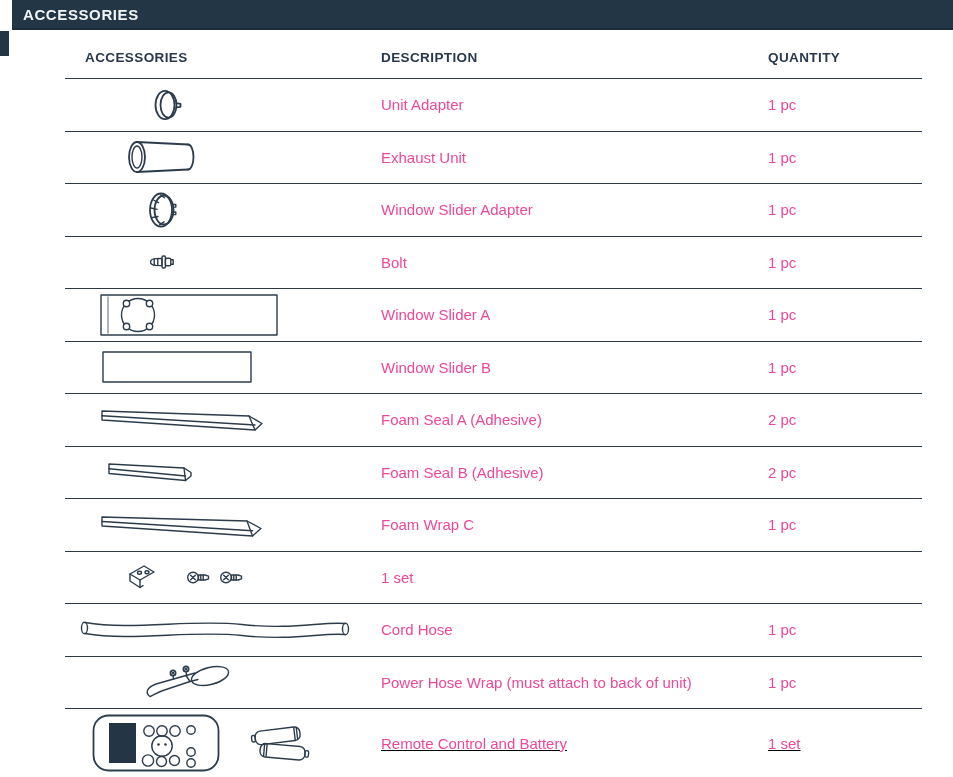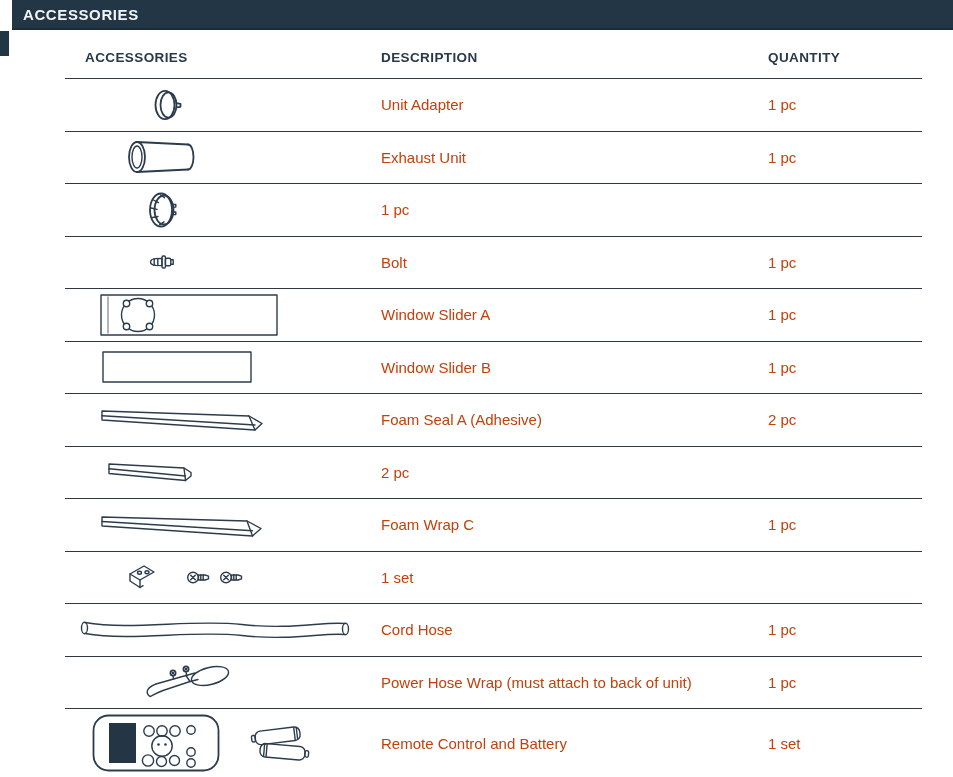--- a/index.html
+++ b/index.html
@@ -23,23 +23,23 @@
   
   .acc-table{position:absolute;left:65px;top:36px;width:857px;}
   .thead,.row{
     display:grid;grid-template-columns:316px 387px 154px;
     align-items:center;box-sizing:border-box;
   }
   .thead{height:43px;border-bottom:1.5px solid #2e3842;}
   .th{font-size:13.5px;font-weight:700;color:#27394a;letter-spacing:.4px;}
   .th.first{padding-left:20px;}
   .row{height:52.5px;border-bottom:1.5px solid #2e3842;}
-  .row.last{height:68px;border-bottom:none;}
+  .row.last{height:68px;border-bottom:none;text-decoration:underline;}
   .icon-cell{display:flex;align-items:center;}
-  .desc,.qty{font-size:15px;color:#c2410c;}
+  .desc,.qty{font-size:15px;color:#ec4899;}
   svg{display:block;}
   svg .ln{fill:none;stroke:#2c3c4c;stroke-width:1.8;stroke-linecap:round;stroke-linejoin:round;}
   svg .ln-thin{fill:none;stroke:#2c3c4c;stroke-width:1.4;stroke-linecap:round;stroke-linejoin:round;}
   svg .notch{fill:#ffffff;stroke:#2c3c4c;stroke-width:1.4;}
   svg .fill-dark{fill:#243645;stroke:none;}
   svg .shadow{fill:none;stroke:#aeb4b8;stroke-width:2;}
 </style>
 </head>
 <body>
 
@@ -83,20 +83,21 @@
 
   <div class="row">
     <div class="icon-cell">
       <svg width="30" height="38" viewBox="0 0 30 38" style="margin-left:83px">
         <ellipse class="ln" cx="13" cy="19" rx="11" ry="16.5"></ellipse>
         <ellipse class="ln" cx="16" cy="19" rx="9.5" ry="14.5"></ellipse>
         <path class="ln-thin" d="M5.5 9 l5 2.6 M3 17 l6 1.4 M4.5 26.5 l5.5 -1 M11.5 33.8 l4.5 -3 M12.5 4 l4 2.8"></path>
         <path class="ln-thin" d="M24.8 13.5 h3 v2.6 h-3 M24.8 21 h3 v2.6 h-3"></path>
       </svg>
     </div>
+    <div class="desc">Window Slider Adapter</div>
     <div class="qty">1 pc</div>
   </div>
 
   <div class="row">
     <div class="icon-cell">
       <svg width="30" height="18" viewBox="0 0 30 18" style="margin-left:82px">
         <path class="ln-thin" d="M3.5 9 C3.5 7 6 5.8 9 5.6 L15 5.4 V12.6 L9 12.4 C6 12.2 3.5 11 3.5 9 Z"></path>
         <path class="ln-thin" d="M7.2 5.8 V12.2 M10.8 5.5 V12.5"></path>
         <rect class="ln-thin" x="15" y="3" width="3.4" height="12" rx="1.2"></rect>
         <rect class="ln-thin" x="18.4" y="5.2" width="5.4" height="7.6" rx="1.6"></rect>
@@ -146,20 +147,21 @@
   </div>
 
   <div class="row">
     <div class="icon-cell">
       <svg width="90" height="28" viewBox="0 0 90 28" style="margin-left:40px">
         <path class="ln-thin" d="M4 6 L79 10 L86 14.5 L86 18 L80.5 22.5 L4 15.5 Z"></path>
         <path class="ln-thin" d="M4 10.8 L80.5 18"></path>
         <path class="ln-thin" d="M79 10 L80.5 22.5"></path>
       </svg>
     </div>
+    <div class="desc">Foam Seal B (Adhesive)</div>
     <div class="qty">2 pc</div>
   </div>
 
   <div class="row">
     <div class="icon-cell">
       <svg width="168" height="30" viewBox="0 0 168 30" style="margin-left:34px">
         <path class="ln-thin" d="M3 7 L148 11 L162 18.5 L153.5 26 L3 16 Z"></path>
         <path class="ln-thin" d="M3 11.5 L153.5 20.8"></path>
         <path class="ln-thin" d="M148 11 L153.5 26"></path>
       </svg>

